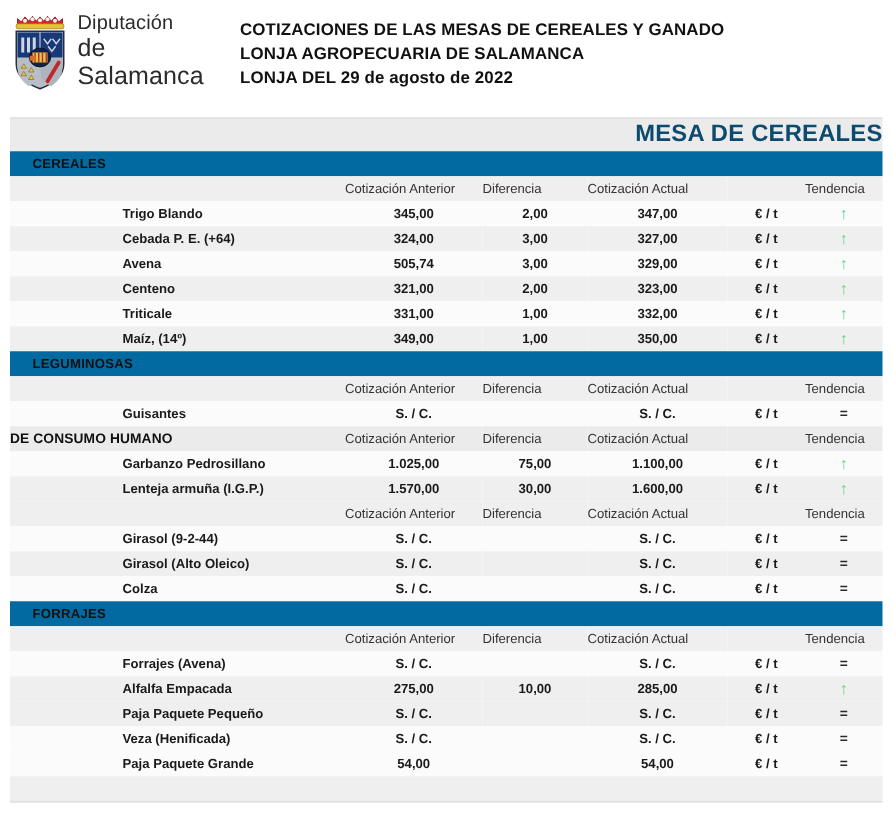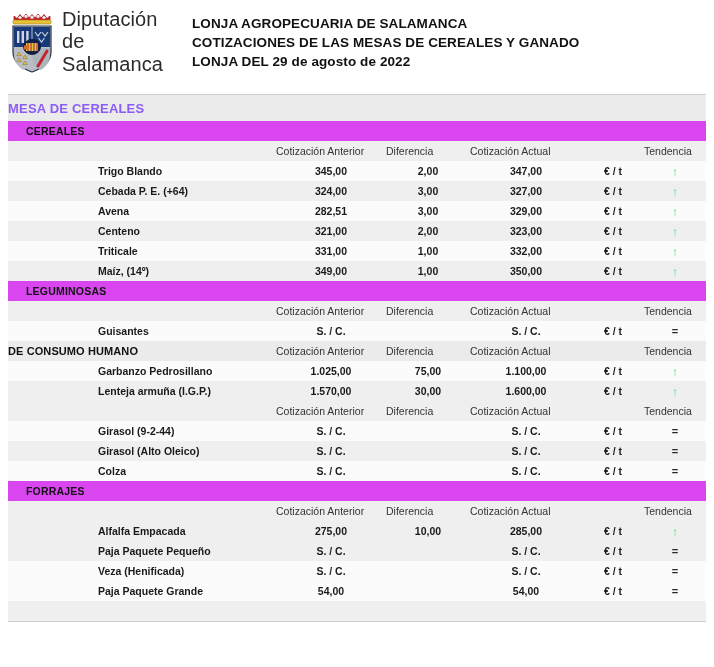--- a/index.html
+++ b/index.html
@@ -33,21 +33,21 @@
     width: 52px;
     height: 66px;
     flex: 0 0 52px;
   }
   .logo-text {
     margin-left: 4px;
     line-height: 1.12;
     color: #2b2b2b;
   }
   .logo-text .l1 {
-    font-size: 20px;
+    font-size: 16px;
     letter-spacing: .1px;
   }
   .logo-text .l2 {
     font-size: 20px;
     letter-spacing: .1px;
   }
 
   .title-block {
     padding-top: 6px;
     margin-left: 6px;
@@ -84,28 +84,28 @@
   col.c-name  { width: 268px; }
   col.c-prev  { width: 110px; }
   col.c-diff  { width: 84px; }
   col.c-curr  { width: 112px; }
   col.c-unit  { width: 62px; }
   col.c-trend { width: 62px; }
 
   tr.band-head td {
     background: #ebebeb;
     height: 26px;
-    text-align: left;
-    font-size: 13px;
+    text-align: right;
+    font-size: 19px;
     font-weight: bold;
     letter-spacing: .2px;
-    color: #8b5cf6;
+    color: #0c4a6e;
   }
   tr.sec td {
-    background: #d946ef;
+    background: #0369a1;
     height: 20px;
   }
   tr.sec .sec-label {
     font-size: 10.5px;
     font-weight: bold;
     color: #111111;
     padding-left: 18px;
     letter-spacing: .2px;
   }
   tr.subsec td {
@@ -196,22 +196,22 @@
       <path d="M22 34 v8 M25 34 v8 M28 34 v8 M31 34 v8" stroke="#b03028" stroke-width="1.1"></path>
       <path d="M17.8 36.5 l4.5 0 l0 4 l-4.5 0 Z" fill="#e06c24"></path>
     </svg>
     <div class="logo-text">
       <div class="l1">Diputación</div>
       <div class="l2">de Salamanca</div>
     </div>
   </div>
 
   <div class="title-block">
+    <div>COTIZACIONES DE LAS MESAS DE CEREALES Y GANADO</div>
     <div>LONJA AGROPECUARIA DE SALAMANCA</div>
-    <div>COTIZACIONES DE LAS MESAS DE CEREALES Y GANADO</div>
     <div>LONJA DEL 29 de agosto de 2022</div>
   </div>
 </div>
 
 <div class="table-wrap">
   <table class="lonja">
     <colgroup>
       <col class="c-name">
         <col class="c-prev">
         <col class="c-diff">
@@ -245,21 +245,21 @@
         <tr class="data shade">
       <td class="name">Cebada P. E. (+64)</td>
       <td>324,00</td>
       <td>3,00</td>
       <td>327,00</td>
       <td class="unit">€ / t</td>
       <td><span class="arrow-up">↑</span></td>
         </tr>
         <tr class="data plain">
       <td class="name">Avena</td>
-      <td>282,51</td>
+      <td>505,74</td>
       <td>3,00</td>
       <td>329,00</td>
       <td class="unit">€ / t</td>
       <td><span class="arrow-up">↑</span></td>
         </tr>
         <tr class="data shade">
       <td class="name">Centeno</td>
       <td>321,00</td>
       <td>2,00</td>
       <td>323,00</td>
@@ -361,20 +361,28 @@
       <td colspan="6" class="sec-label">FORRAJES</td>
         </tr>
         <tr class="colhead shade">
       <td></td>
       <td>Cotización Anterior</td>
       <td>Diferencia</td>
       <td>Cotización Actual</td>
       <td></td>
       <td>Tendencia</td>
         </tr>
+        <tr class="data plain">
+      <td class="name">Forrajes (Avena)</td>
+      <td>S. / C.</td>
+      <td></td>
+      <td>S. / C.</td>
+      <td class="unit">€ / t</td>
+      <td><span class="equals">=</span></td>
+        </tr>
         <tr class="data shade">
       <td class="name">Alfalfa Empacada</td>
       <td>275,00</td>
       <td>10,00</td>
       <td>285,00</td>
       <td class="unit">€ / t</td>
       <td><span class="arrow-up">↑</span></td>
         </tr>
         <tr class="data shade">
       <td class="name">Paja Paquete Pequeño</td>

